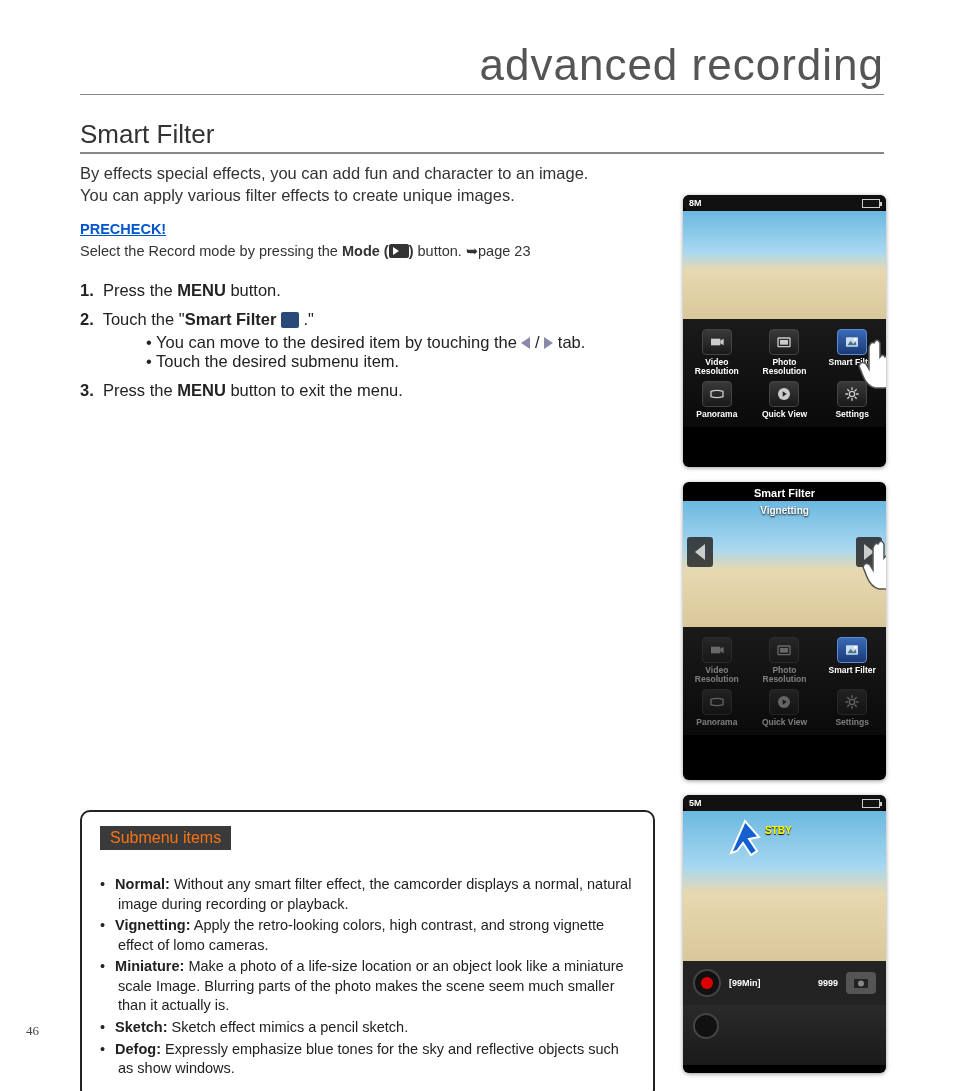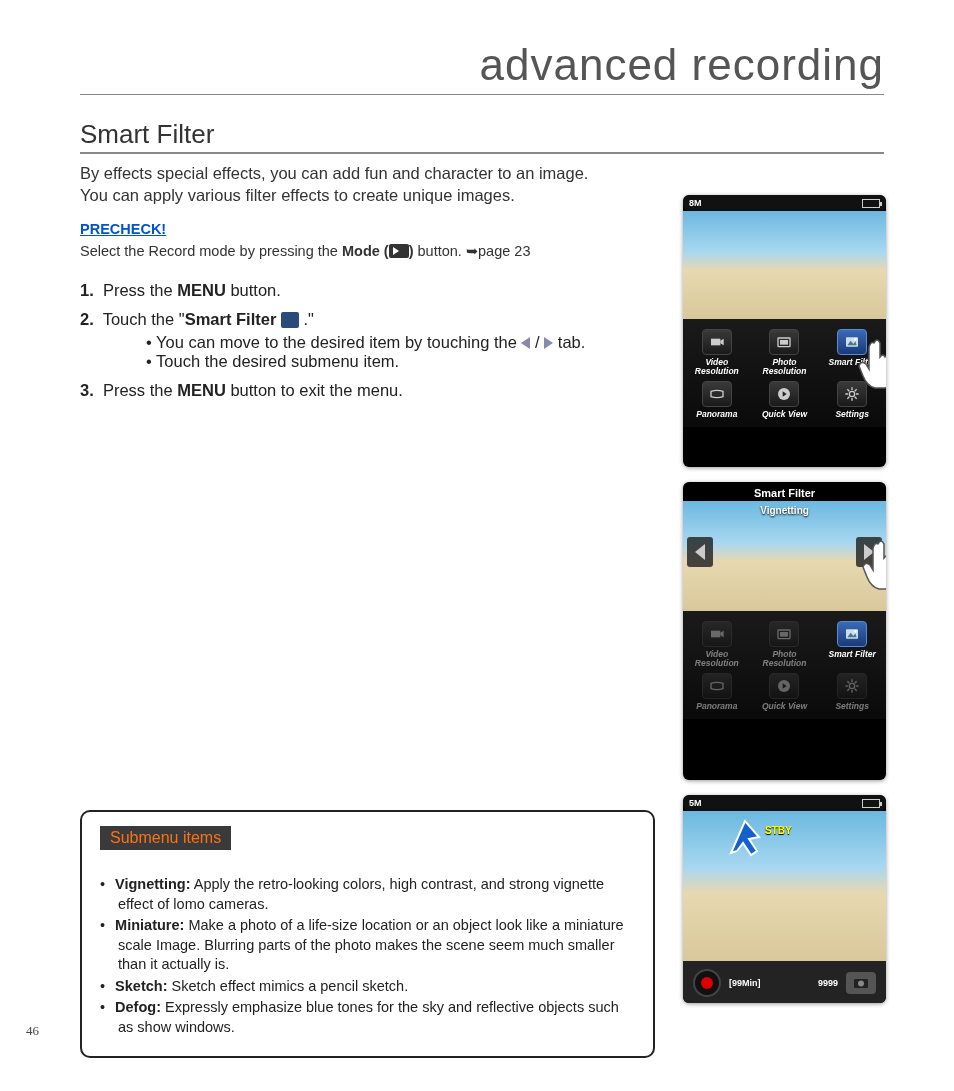--- a/index.html
+++ b/index.html
@@ -102,21 +102,20 @@
   .bat::after{content:"";position:absolute;right:-3px;top:2px;width:2px;height:4px;background:#ccc;}
   .preview {
     height: 108px;
     background: linear-gradient(180deg,#6bb8e0 0%, #a8d8f0 38%, #e8d8b0 55%, #d8c89a 100%);
     position:relative;
   }
   .grid {
     display:grid; grid-template-columns: repeat(3,1fr);
     gap: 4px 8px; padding: 10px 4px 8px 4px;
     background: linear-gradient(#1a1a1a,#0a0a0a);
-    font-style: italic;
   }
   .gitem { text-align:center; }
   .gicon {
     width:30px; height:26px; margin:0 auto 3px auto;
     background: linear-gradient(#3a3a3a,#1a1a1a);
     border:1px solid #444; border-radius:4px;
     display:flex; align-items:center; justify-content:center;
   }
   .gicon svg { width:16px; height:16px; }
   .glabel { font-size:8.5px; line-height:1.1; font-weight:bold;}
@@ -151,21 +150,21 @@
   .cam-btn { width:30px; height:22px; border-radius:4px; background:#555; display:flex; align-items:center; justify-content:center;}
   .bottom-strip{height:60px;background:linear-gradient(#2a2a2a,#1a1a1a);position:relative;}
   .small-btn{position:absolute;left:10px;top:8px;width:26px;height:26px;border-radius:50%;background:#111;border:2px solid #444;}
   .cursor-arrow {
     position:absolute; top:6px; left:44px;
   }
   .stby { position:absolute; top:14px; left:82px; font-size:10px; font-weight:bold; color:#ff0; text-shadow:0 1px 1px #000;}
 
   #dev1 { top: 195px; height: 272px;}
   #dev2 { top: 482px; height: 298px;}
-  #dev3 { top: 795px; height: 208px;}
+  #dev3 { top: 795px; height: 278px;}
 </style>
 </head>
 <body>
 
 <div class="chapter-title">advanced recording</div>
 
 <div class="section-title">Smart Filter</div>
 
 <div class="intro">
   <span>By effects special effects, you can add fun and character to an image.</span><br>
@@ -195,20 +194,21 @@
     <li>
       <span class="num">3.</span>&nbsp;
       <span>Press the </span><b>MENU</b><span> button to exit the menu.</span>
     </li>
   </ol>
 </div>
 
 <div class="submenu-box">
   <span class="submenu-label">Submenu items</span>
   <ul class="submenu-list">
+    <li><span class="term">Normal:</span> <span>Without any smart filter effect, the camcorder displays a normal, natural image during recording or playback.</span></li>
     <li><span class="term">Vignetting:</span> <span>Apply the retro-looking colors, high contrast, and strong vignette effect of lomo cameras.</span></li>
     <li><span class="term">Miniature:</span> <span>Make a photo of a life-size location or an object look like a miniature scale Image. Blurring parts of the photo makes the scene seem much smaller than it actually is.</span></li>
     <li><span class="term">Sketch:</span> <span>Sketch effect mimics a pencil sketch.</span></li>
     <li><span class="term">Defog:</span> <span>Expressly emphasize blue tones for the sky and reflective objects such as show windows.</span></li>
   </ul>
 </div>
 
 <div class="page-num">46</div>
 
 <div id="dev1" class="device">
@@ -282,21 +282,21 @@
         <div class="glabel">Settings</div>
       </div>
   </div>
   <svg class="hand" style="right:-18px; top:140px;" viewBox="0 0 50 55">
       <path d="M20 8 q3 -6 6 0 l0 14 q3 -4 5 0 q3 -3 5 1 q3 -2 5 2 l0 14 q0 10 -10 14 l-10 0 q-8 -2 -12 -12 l-4 -10 q2 -6 7 -2 l3 5 l0 -22 q2 -6 5 -4 z"></path>
     </svg>
 </div>
 
 <div id="dev2" class="device">
   <div class="sf-head">Smart Filter</div>
-  <div class="preview" style="height:110px;">
+  <div class="preview" style="height:126px;">
     <div class="sf-filter-name">Vignetting</div>
     <div class="navbtn left">
         <div class="arr"></div>
       </div>
     <div class="navbtn right">
         <div class="arr"></div>
       </div>
   </div>
   <div class="grid dim">
     <div class="gitem">

